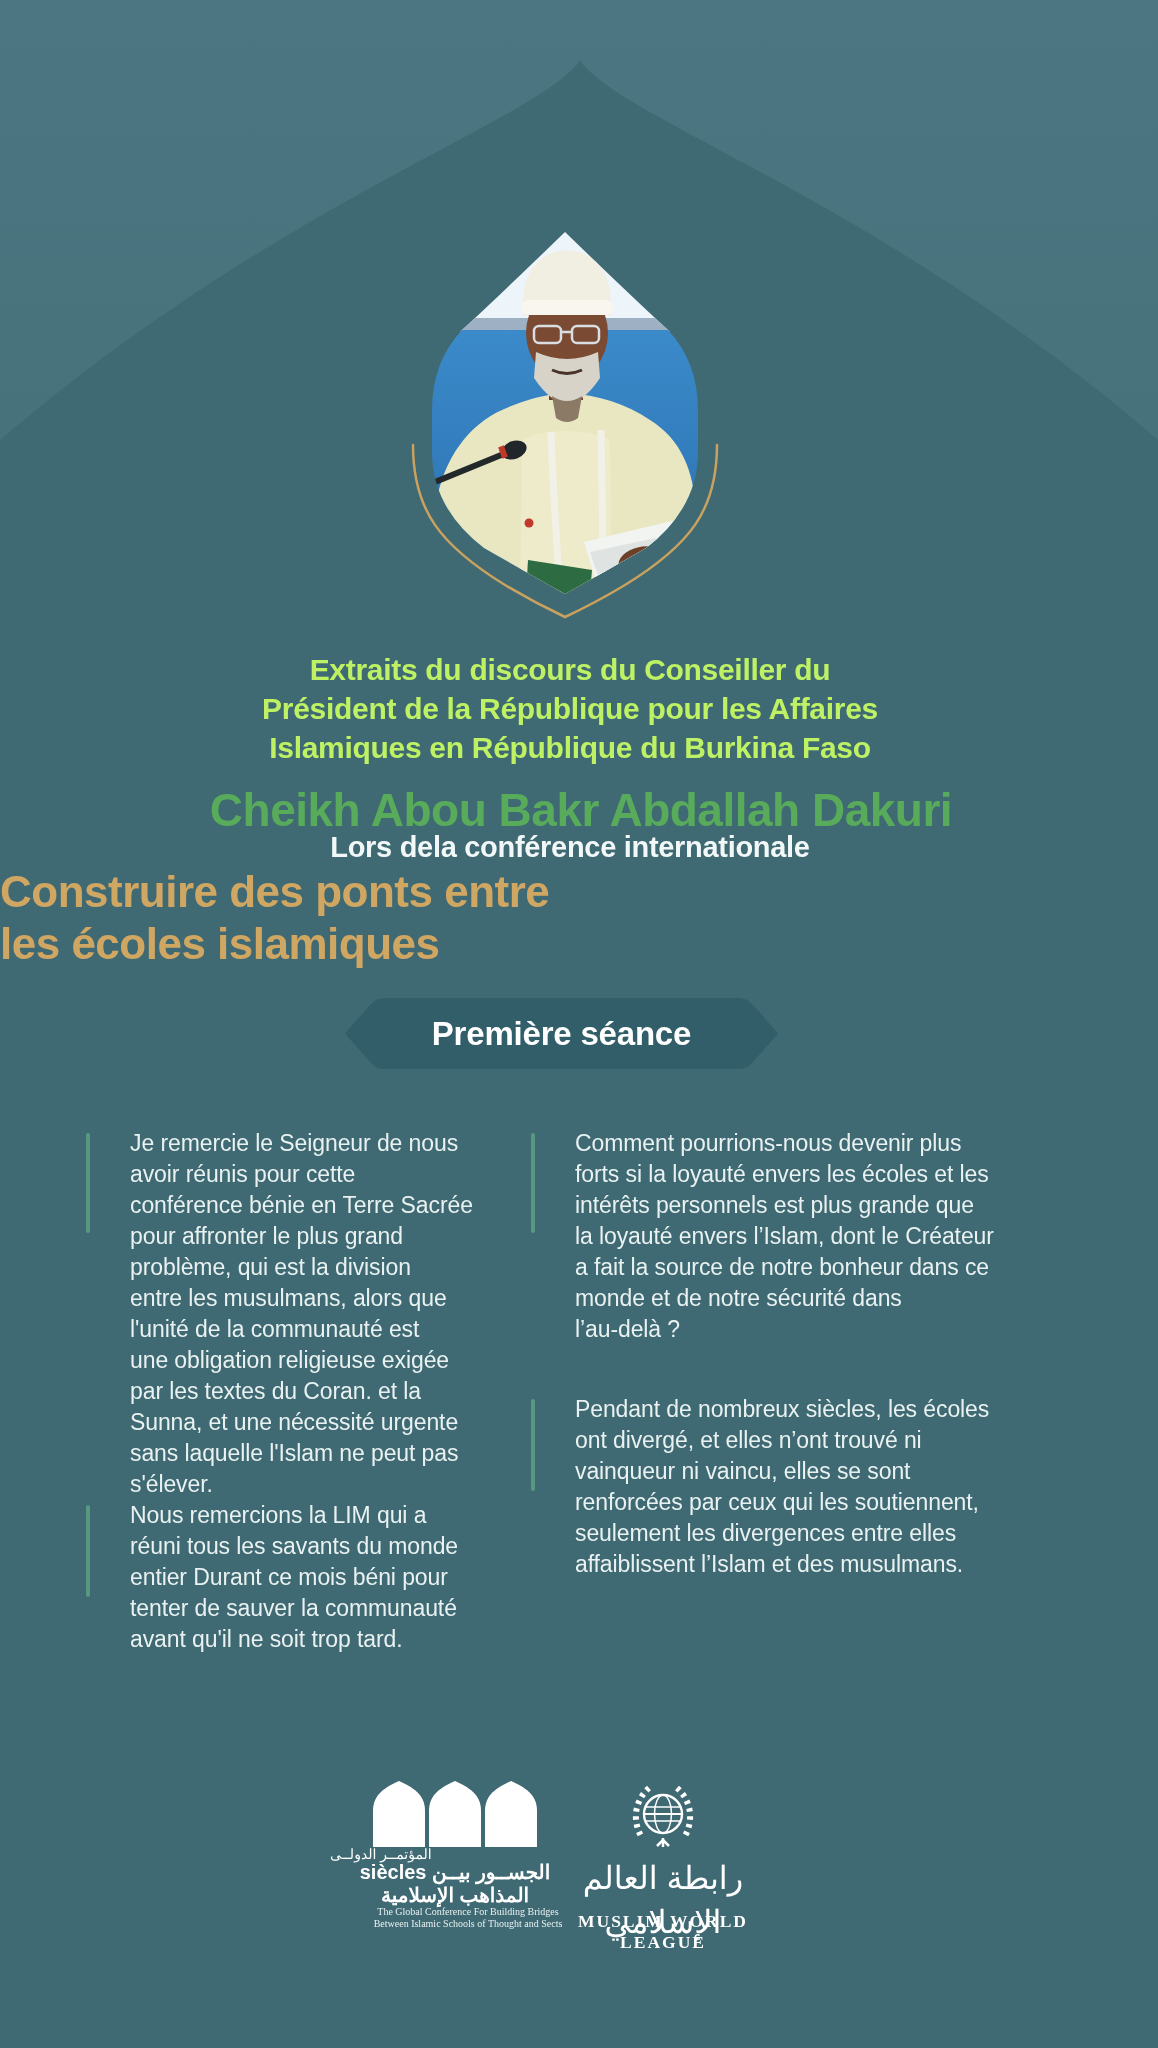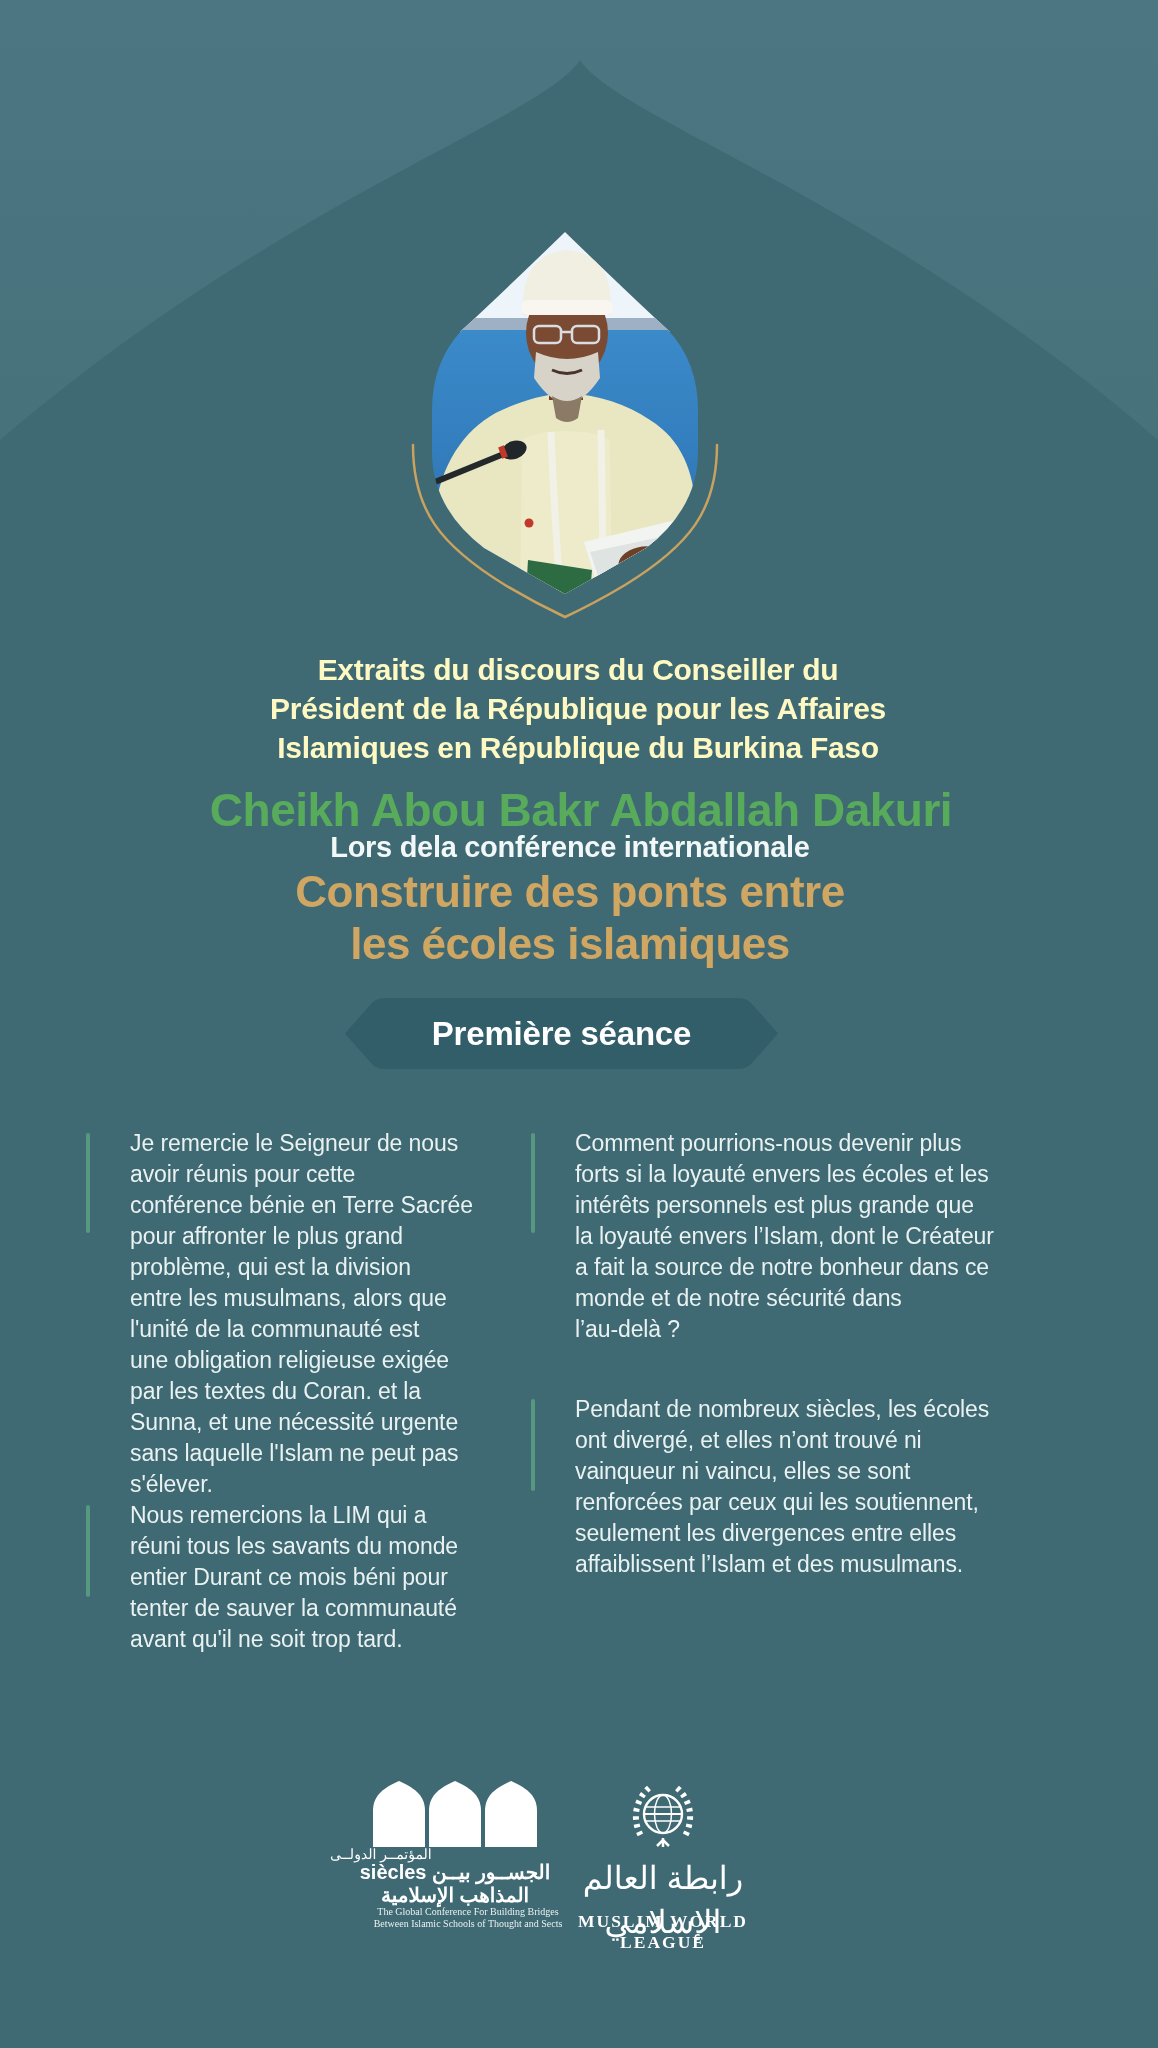--- a/index.html
+++ b/index.html
@@ -8,32 +8,32 @@
     position:relative;width:1158px;height:2048px;margin:0 auto;
     background:#3F6973;overflow:hidden;
     font-family:"Liberation Sans", sans-serif;
   }
   .abs{position:absolute;}
   svg{display:block;}
 
   
   .intro{
     left:0;top:650px;width:1140px;text-align:center;
-    color:#fef9c3;font-size:30px;line-height:39px;font-weight:600;letter-spacing:-0.3px;padding-left:8px;
+    color:#bef264;font-size:30px;line-height:39px;font-weight:600;letter-spacing:-0.3px;
   }
   .speaker-name{
     left:0;top:785px;width:1140px;text-align:center;
     color:#58AB5B;font-size:46px;line-height:50px;font-weight:700;letter-spacing:-0.5px;padding-left:11px;
   }
   .event-intro{
     left:0;top:829px;width:1140px;text-align:center;
     color:#F2F8F8;font-size:29px;line-height:36px;font-weight:600;letter-spacing:-0.3px;
   }
   .event-title{
-    left:0;top:866px;width:1140px;text-align:center;
+    left:0;top:866px;width:1140px;text-align:left;
     color:#D0A663;font-size:44px;line-height:52px;font-weight:700;letter-spacing:-0.5px;
   }
 
   
   .badge{left:345px;top:998px;width:433px;height:71px;text-align:center;}
   .badge .badge-label{
     position:absolute;left:0;top:0;width:100%;height:100%;
     display:flex;align-items:center;justify-content:center;
     color:#FFFFFF;font-size:33px;font-weight:700;letter-spacing:-0.2px;
   }

